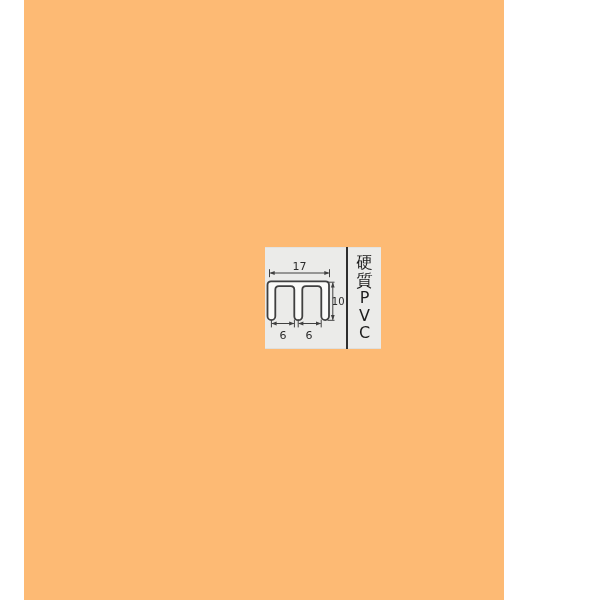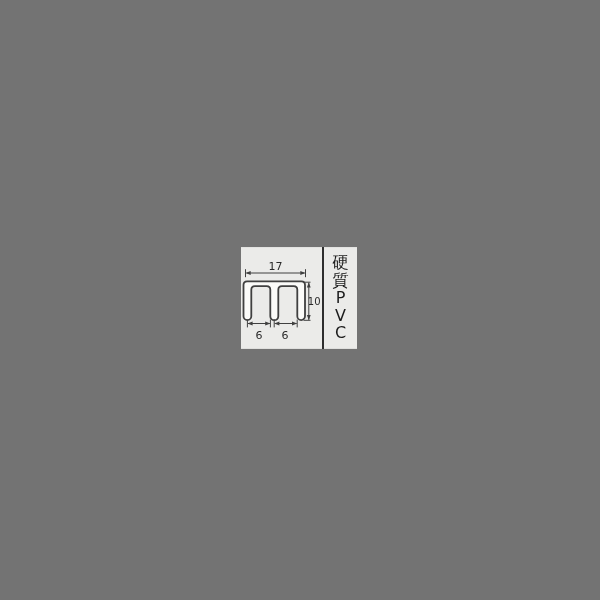--- a/index.html
+++ b/index.html
@@ -3,24 +3,25 @@
 <meta charset="utf-8">
 <style>
   html, body {
     margin: 0;
     padding: 0;
     background: #ffffff;
     font-family: "DejaVu Sans", "Liberation Sans", sans-serif;
   }
   .stage {
     position: relative;
-    width: 600px;
+    width: 480px;
     height: 600px;
-    background: #737373;
+    background: #fdba74;
     overflow: hidden;
+    margin-left: 24px;
   }
   .panel {
     position: absolute;
     left: 241px;
     top: 247px;
     width: 116px;
     height: 102px;
     background: #ebebe9;
     box-shadow: inset 0 -1px 0 rgba(0,0,0,0.05), inset 0 1px 0 rgba(0,0,0,0.03);
   }

